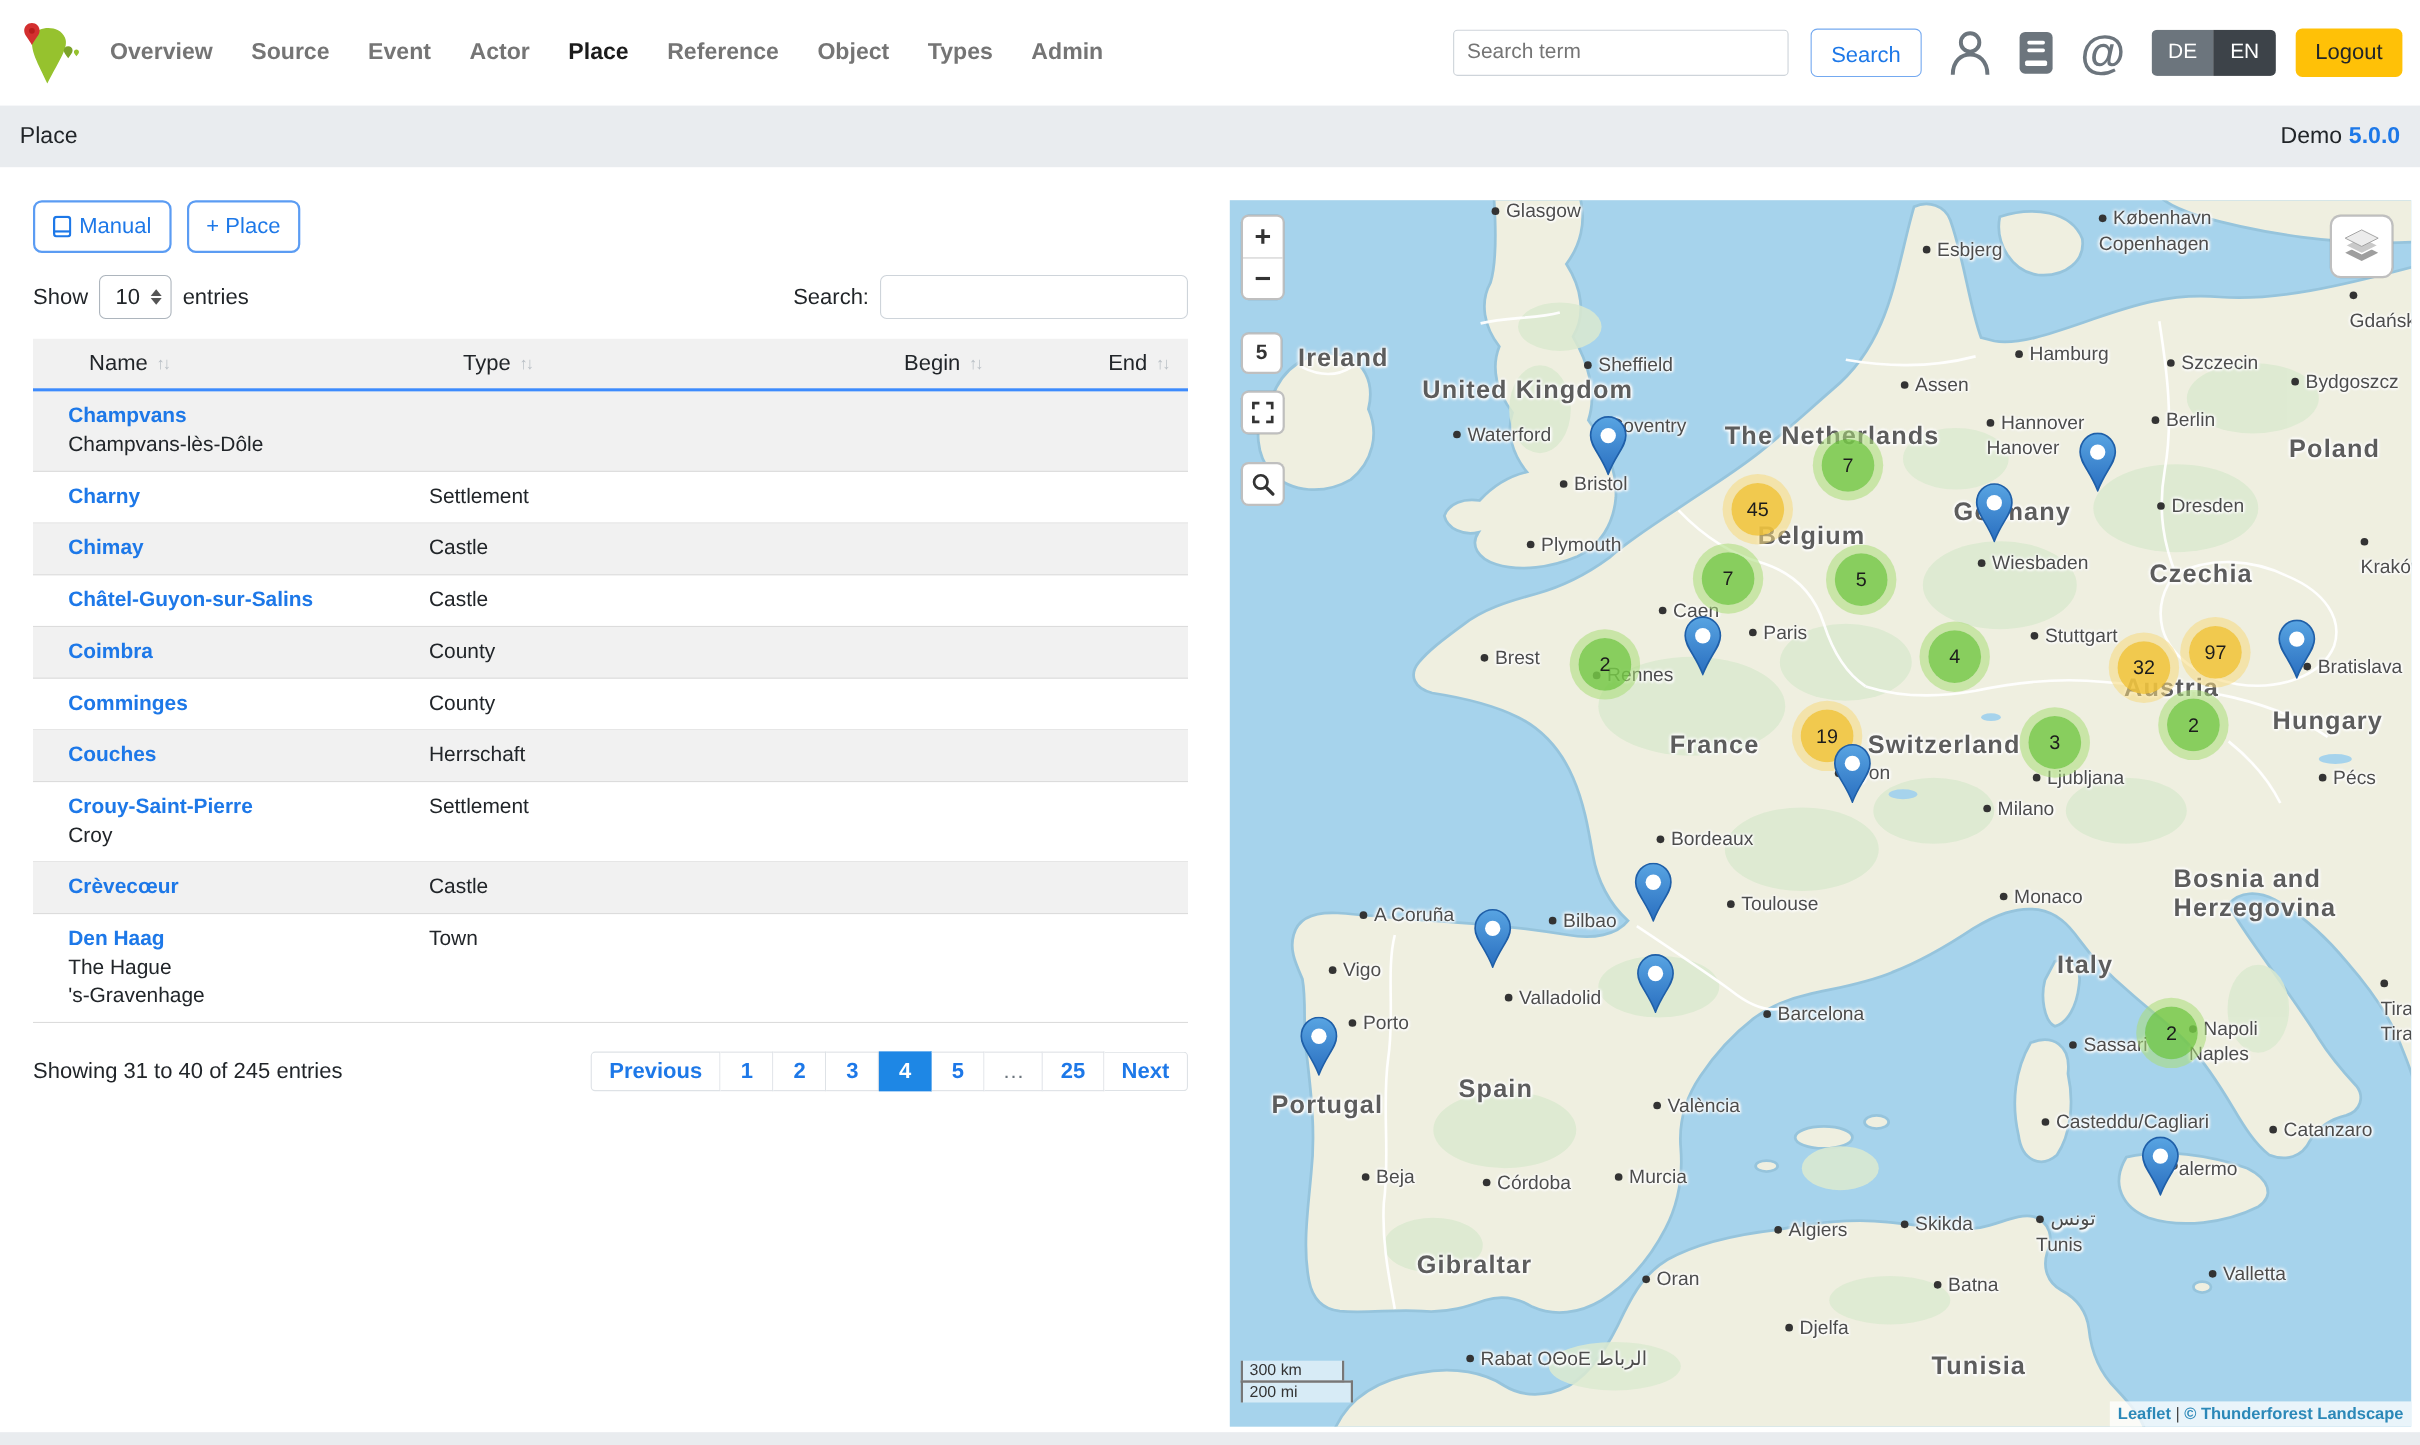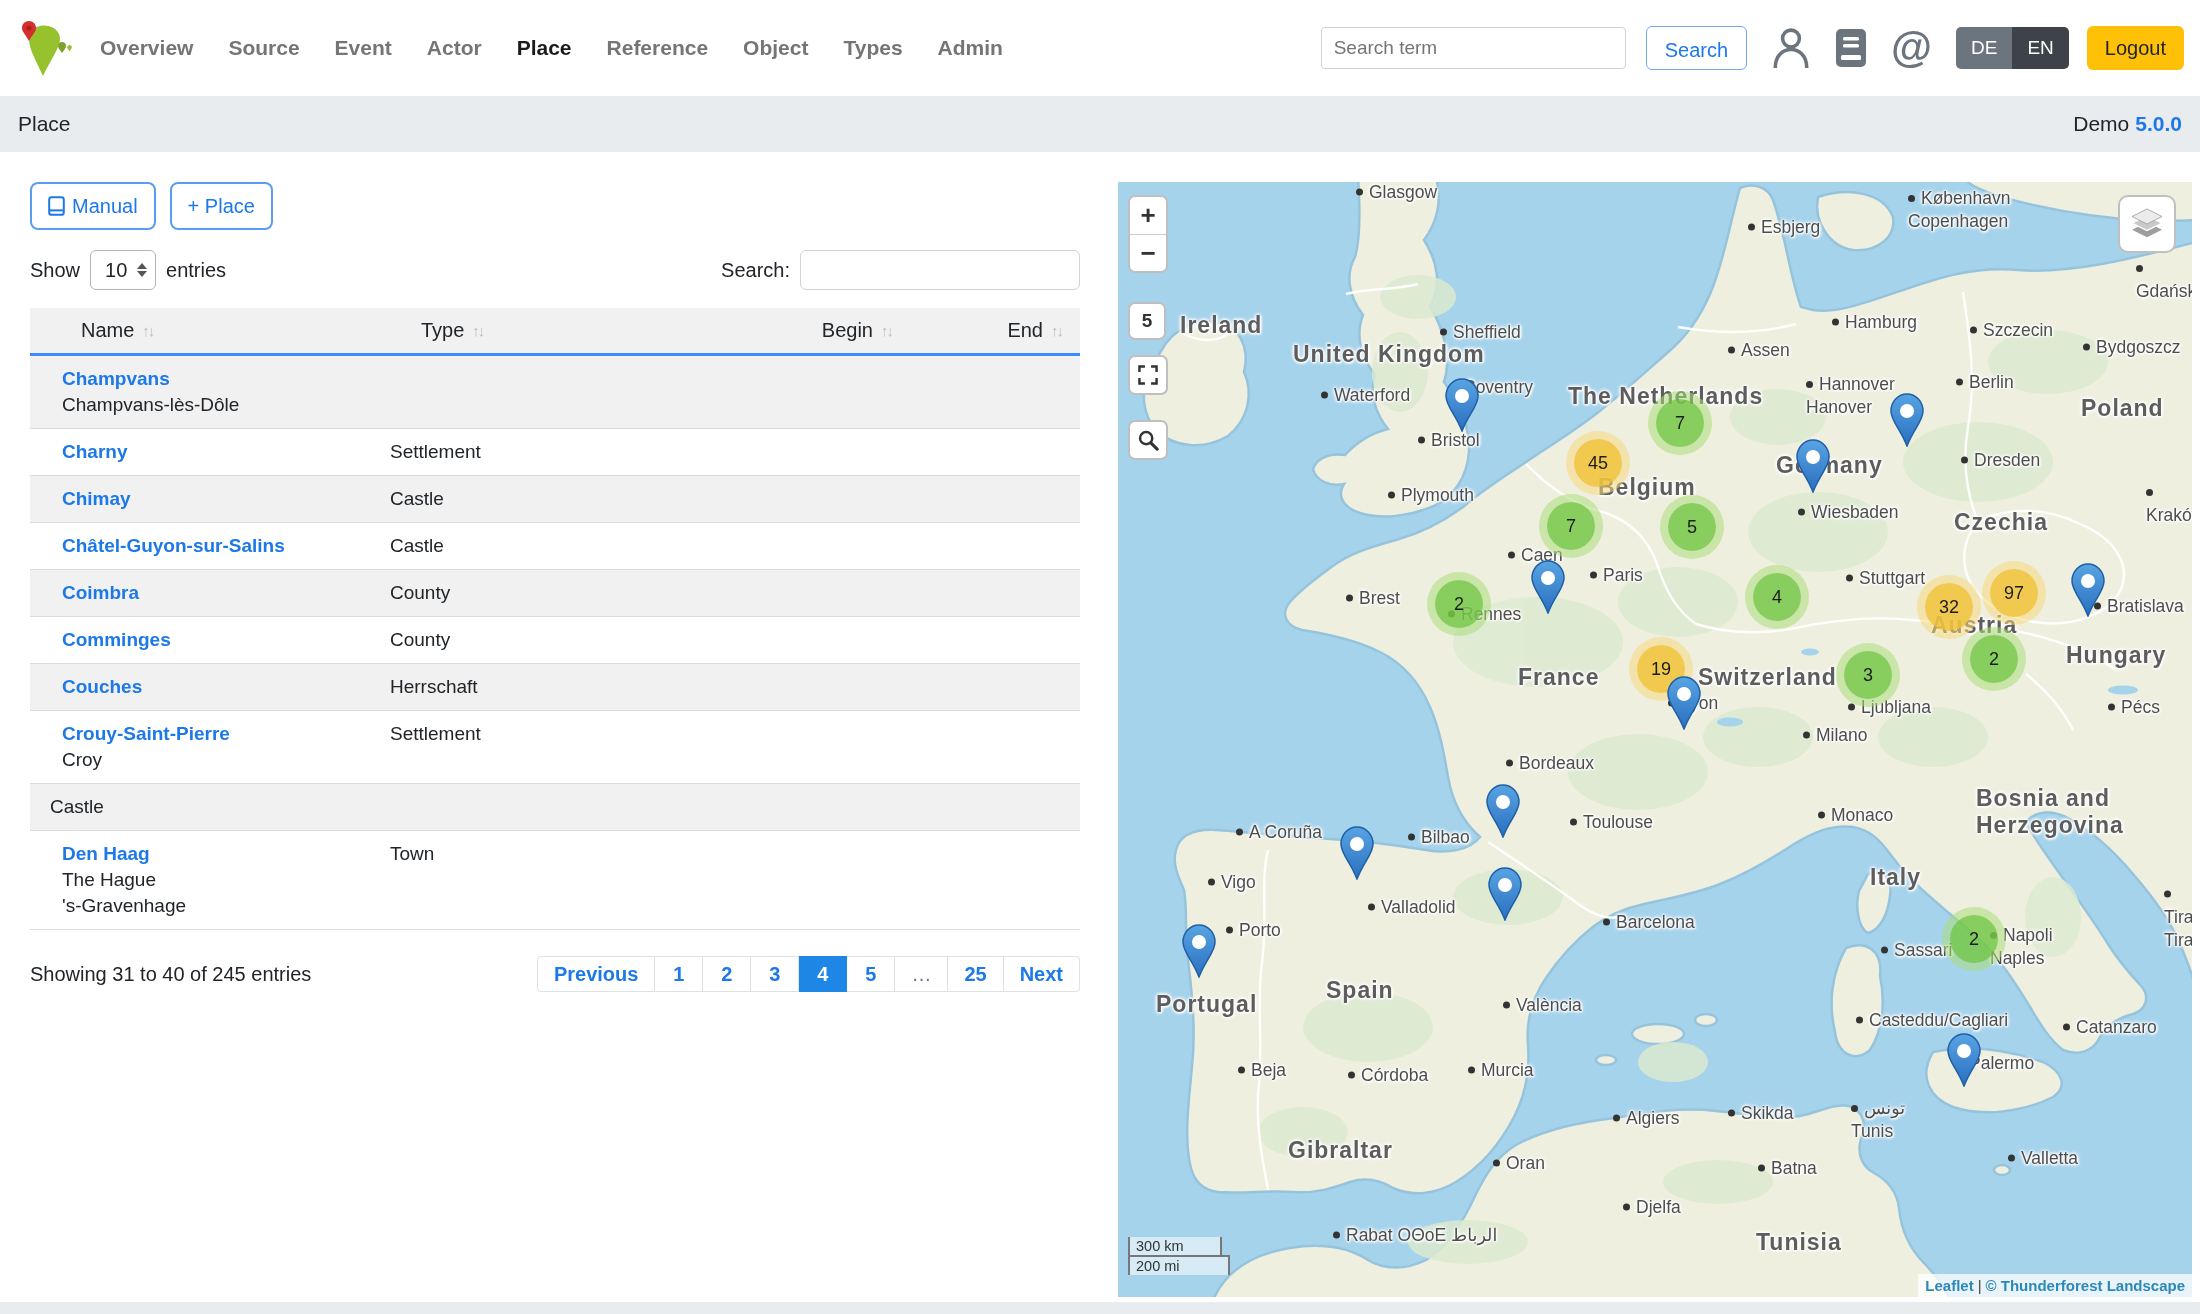--- a/index.html
+++ b/index.html
@@ -268,20 +268,21 @@
           <div class="td"></div>
           <div class="td"></div>
         </div>
         <div class="grid-row trow">
           <div class="td"><span class="rowlink">Crouy-Saint-Pierre</span><div class="alias">Croy</div></div>
           <div class="td type">Settlement</div>
           <div class="td"></div>
           <div class="td"></div>
         </div>
         <div class="grid-row trow stripe">
+          <div class="td"><span class="rowlink">Crèvecœur</span></div>
           <div class="td type">Castle</div>
           <div class="td"></div>
           <div class="td"></div>
         </div>
         <div class="grid-row trow">
           <div class="td"><span class="rowlink">Den Haag</span><div class="alias">The Hague</div><div class="alias">'s-Gravenhage</div></div>
           <div class="td type">Town</div>
           <div class="td"></div>
           <div class="td"></div>
         </div>

